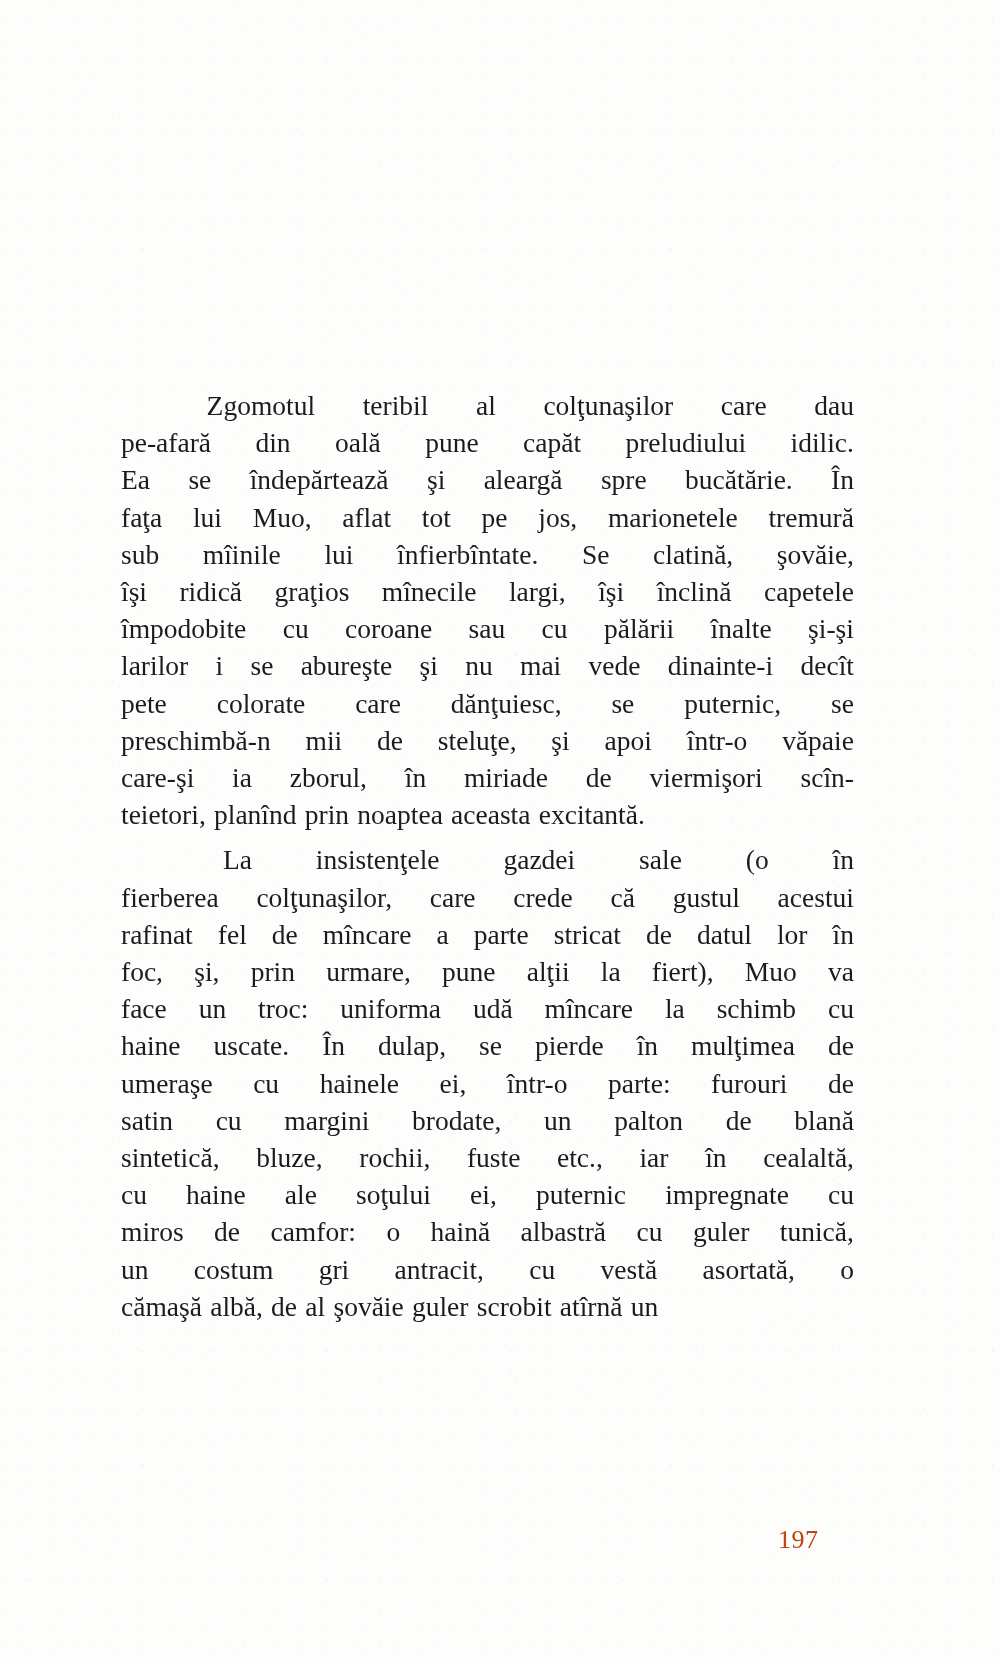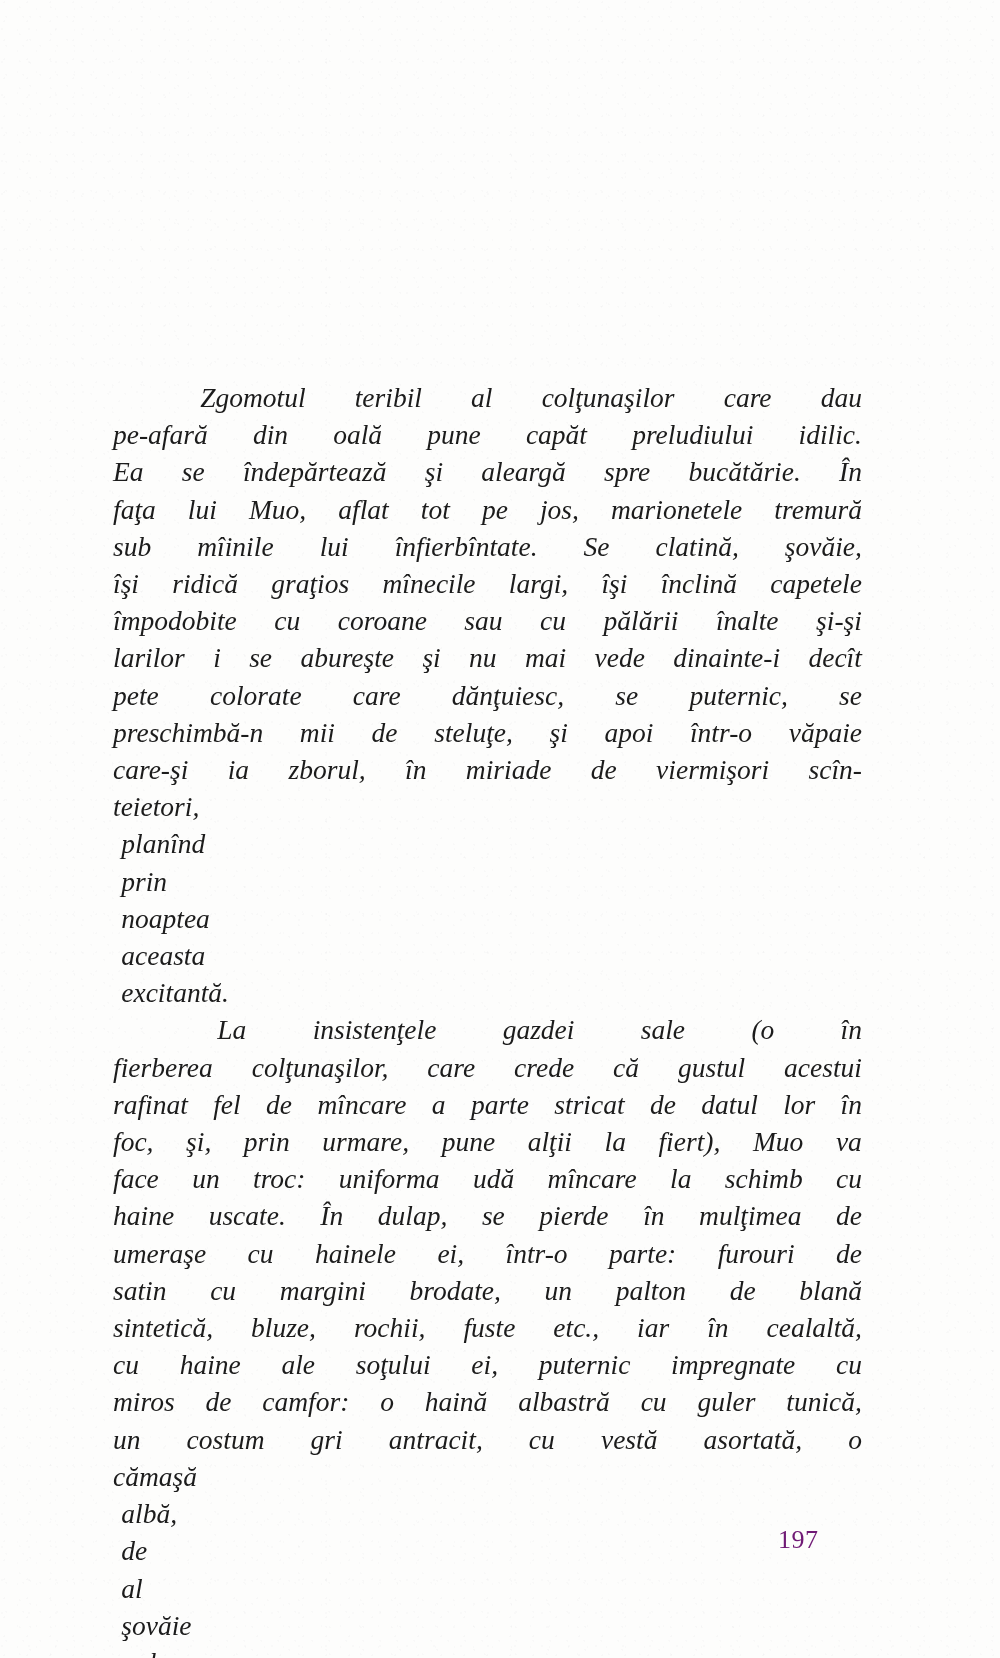--- a/index.html
+++ b/index.html
@@ -38,41 +38,39 @@
   }
 
   #text-block {
     position: absolute;
     left: 113px;
     top: 379px;
     width: 749px;
   }
 
   .para {
-    margin: 0;
-    font-style: italic;
+    margin: 8px;
   }
 
   
   .line {
     display: block;
     font-size: 27.5px;
     line-height: 37.2px;
     color: #1c1c1c;
     text-align: justify;
     text-align-last: justify;
     white-space: nowrap;
     font-synthesis: none;
   }
 
   
   .line.ragged {
     text-align: right;
     text-align-last: left;
-    flex-direction: column;
   }
 
   
   .line.indent {
     text-indent: 38px;
   }
 
   .line > span.w {
     display: inline-block;
   }
@@ -98,21 +96,21 @@
     width: 38px;
     flex: 0 0 38px;
   }
 
   #page-number {
     position: absolute;
     left: 778px;
     top: 1527px;
     font-size: 26px;
     line-height: 1;
-    color: #701a75;
+    color: #c2410c;
     letter-spacing: 0.5px;
   }
 </style>
 </head>
 <body>
 
 <div id="page">
 
   <div id="paper-grain"></div>
 

